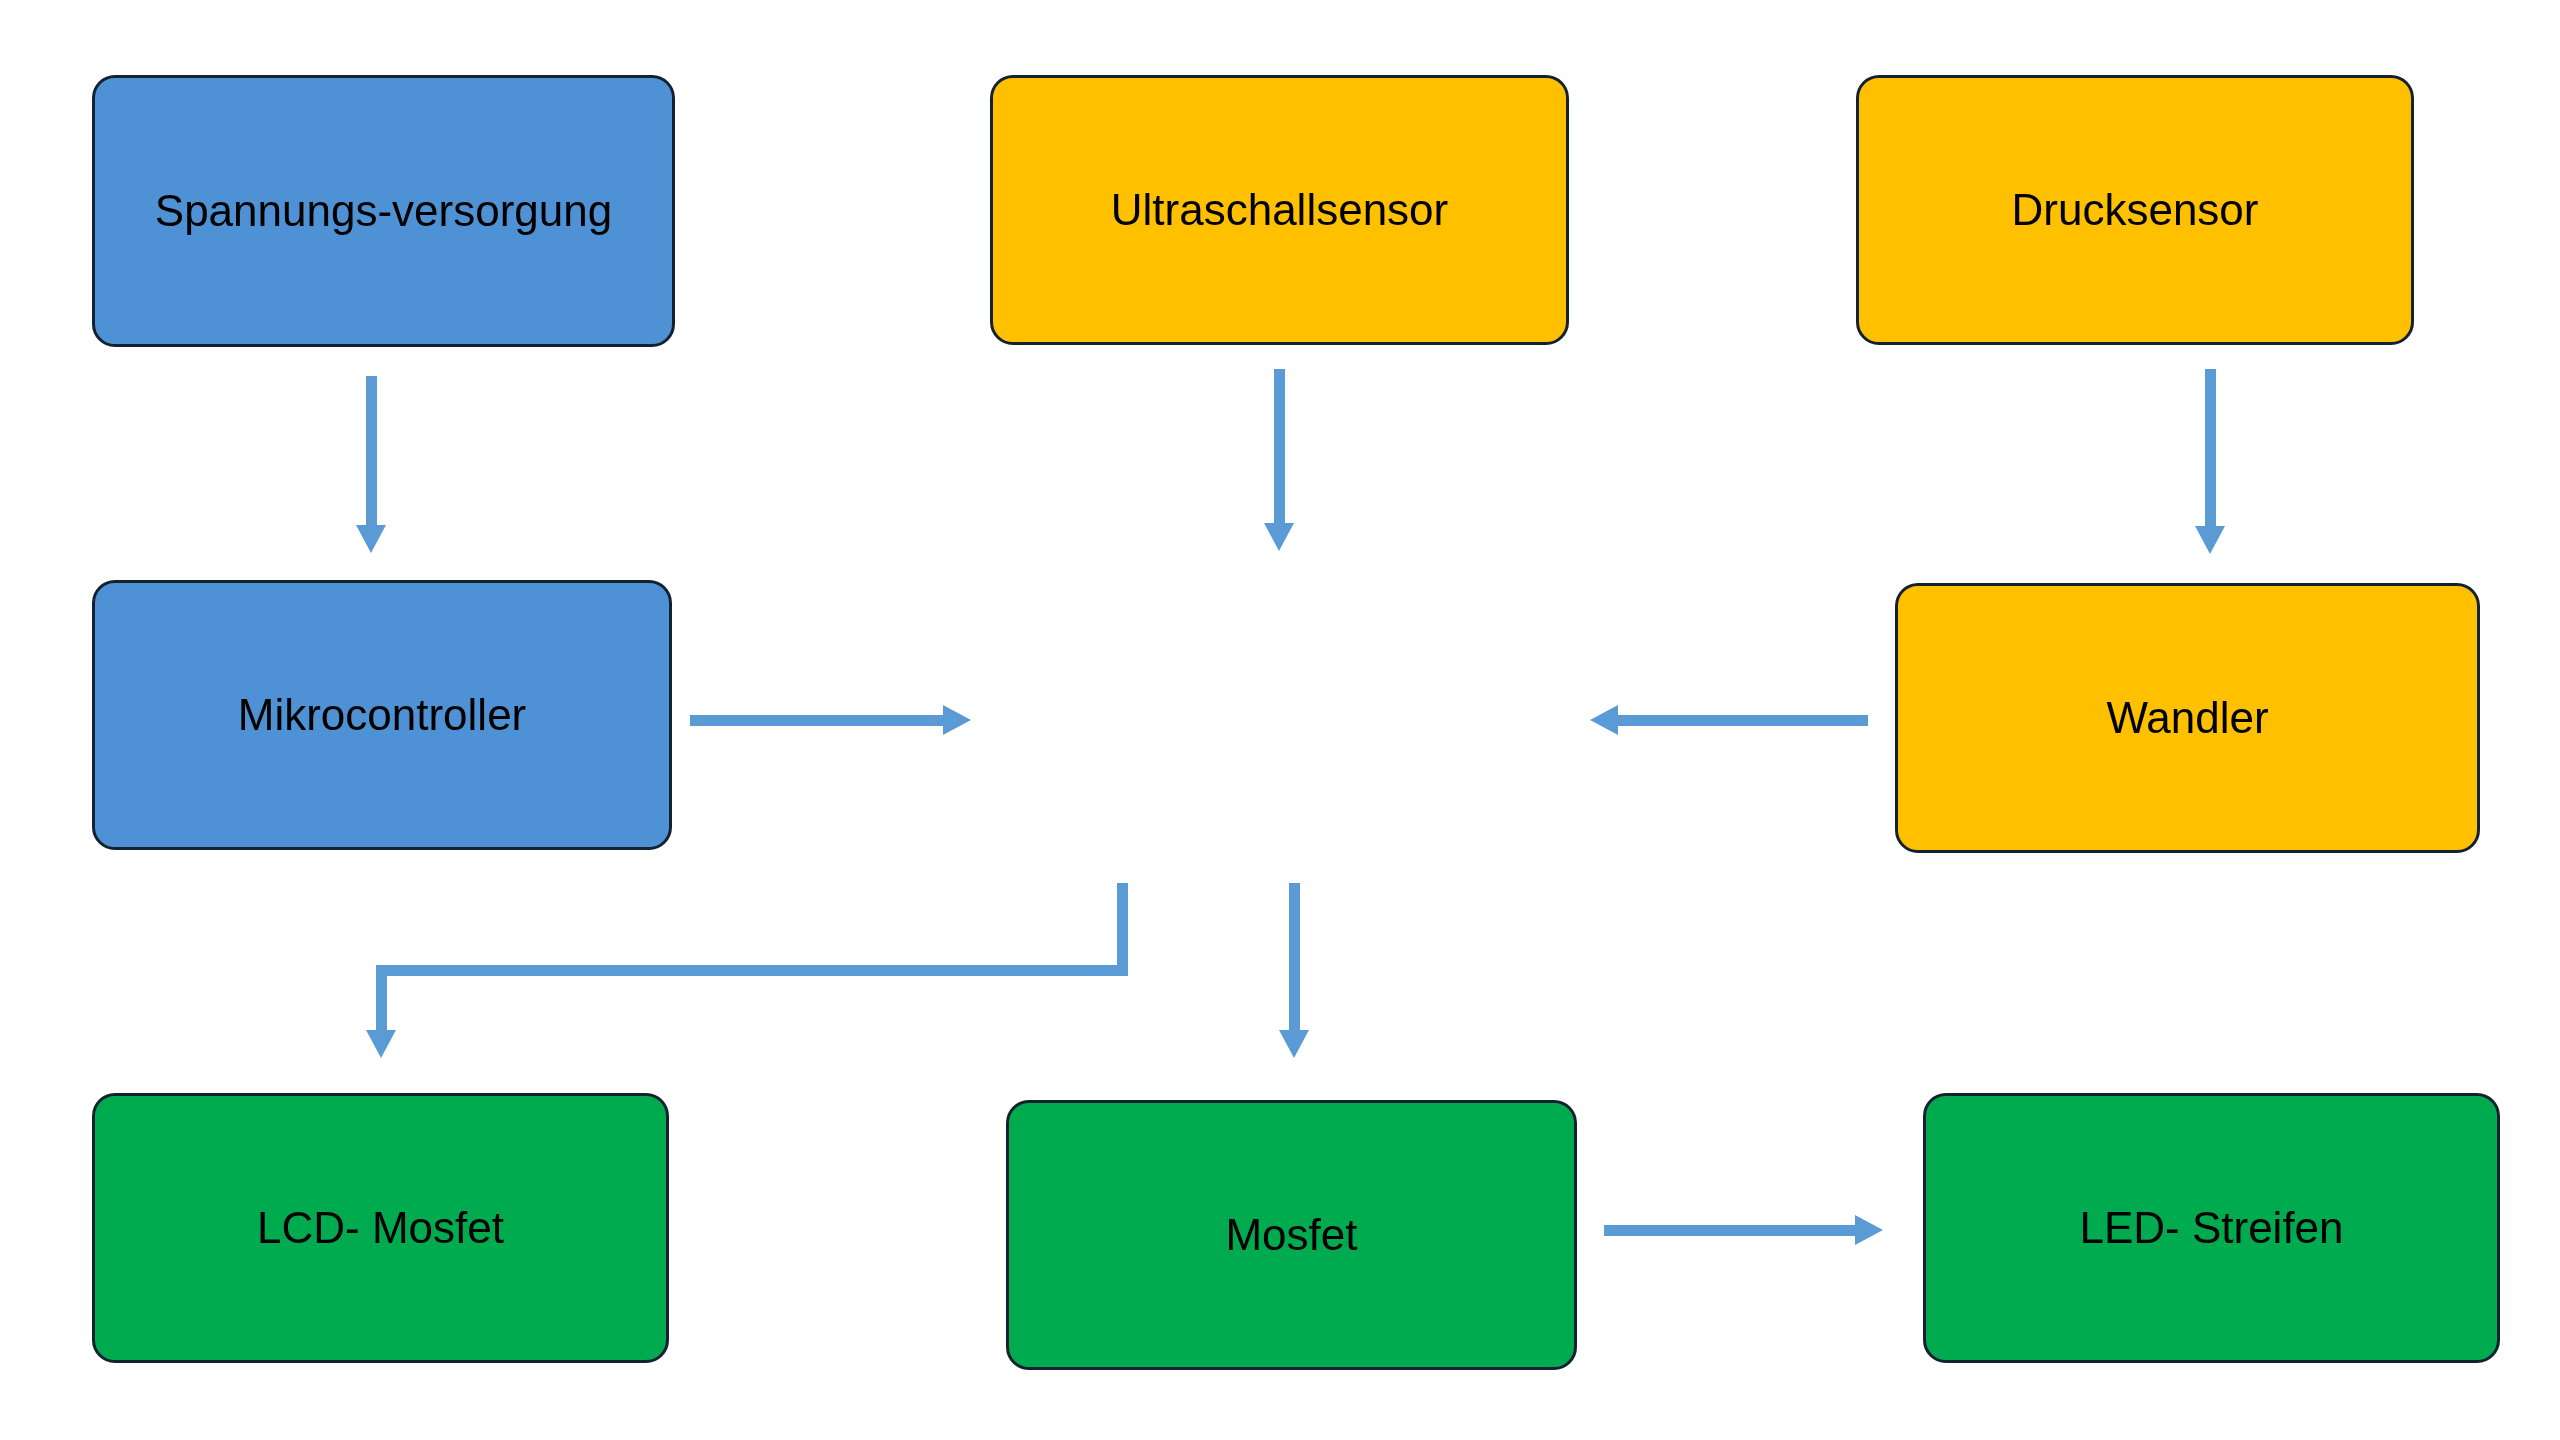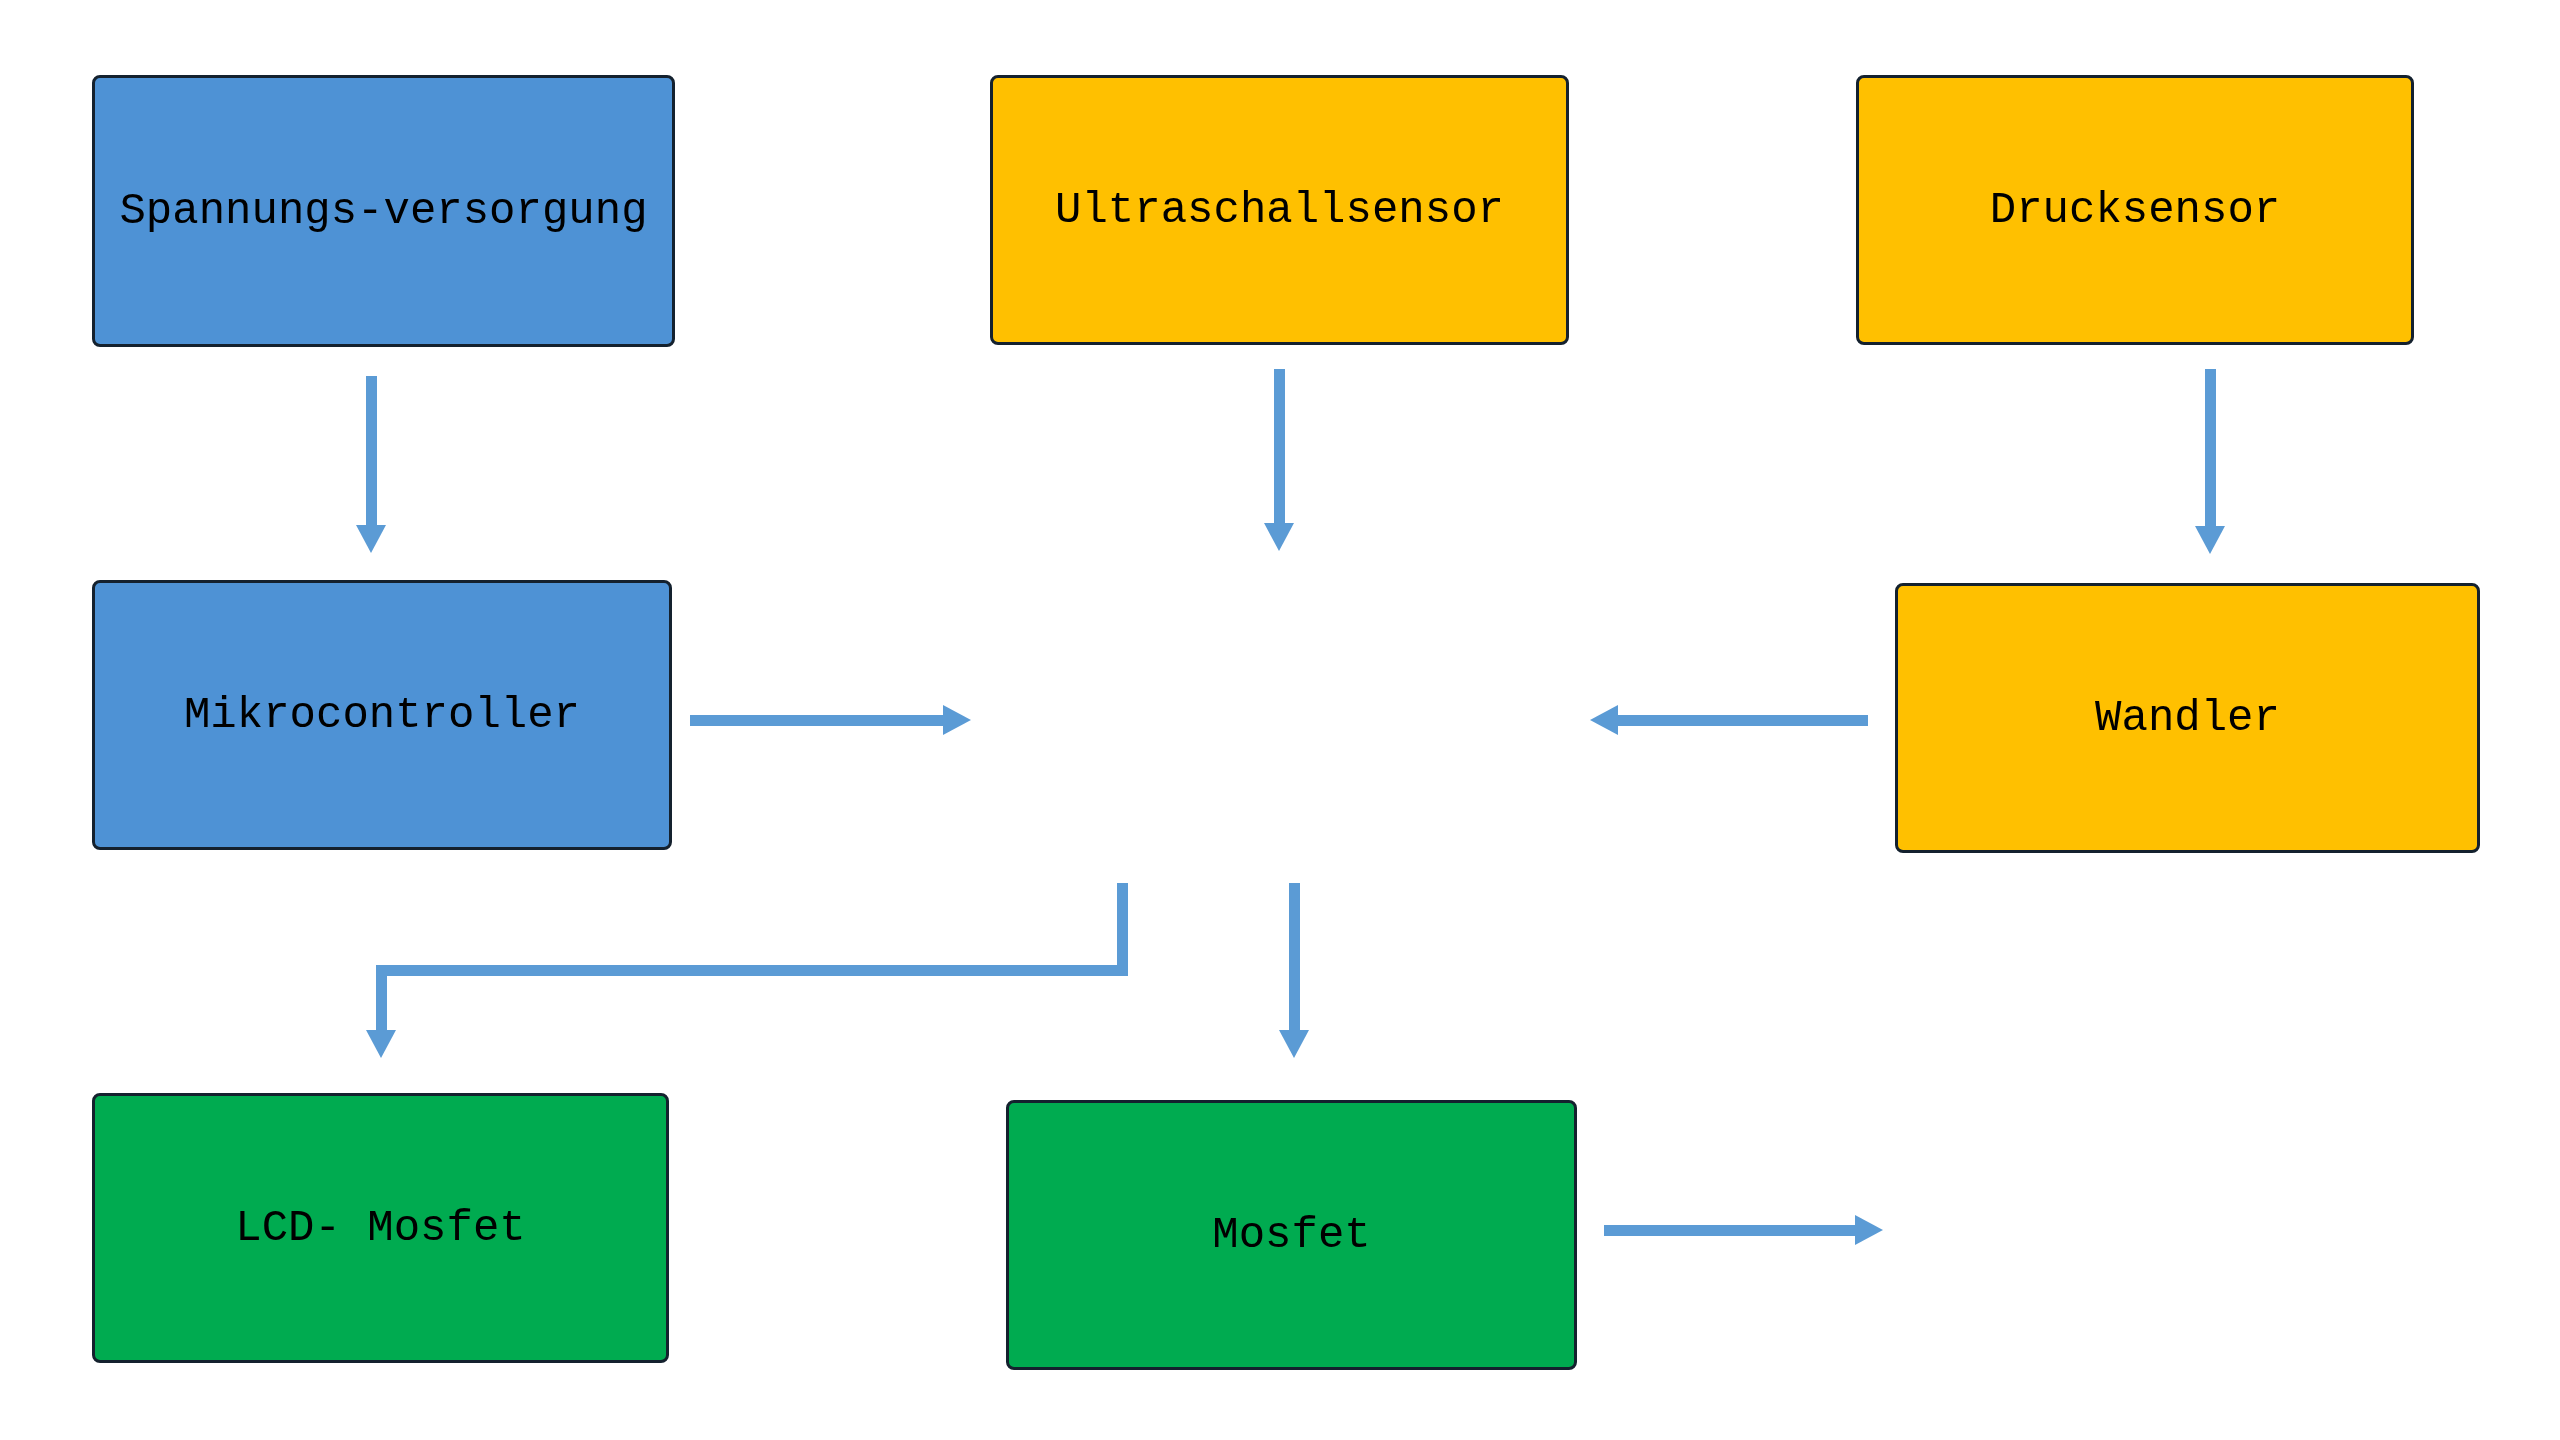--- a/index.html
+++ b/index.html
@@ -7,28 +7,27 @@
     position:relative;
     width:2560px;height:1440px;
     background:#ffffff;
     font-family:"Liberation Sans", sans-serif;
     overflow:hidden;
   }
   .node{
     position:absolute;
     display:flex;align-items:center;justify-content:center;
     border:3px solid var(--border,#14212e);
-    border-radius:8px;
+    border-radius:23px;
     box-sizing:border-box;
     color:#000;
     font-size:44px;
     line-height:1.1;
     text-align:center;
     padding:0 20px;
-    font-family:Liberation Mono, monospace;
   }
   .fill-blue{background:var(--blue,#4e92d5);}
   .fill-yellow{background:var(--yellow,#ffc000);}
   .fill-green{background:var(--green,#00ab50);}
 
   
   .b1{left:92px;  top:75px;   width:583px; height:272px;}
   .b2{left:990px;top:75px;   width:579px; height:270px;}
   .b3{left:1856px;top:75px;   width:558px; height:270px;}
   .b4{left:92px;  top:580px;  width:580px; height:270px;}
@@ -93,20 +92,23 @@
   <div class="node fill-yellow b6">
     <span>Wandler</span>
   </div>
 
   <div class="node fill-green b7">
     <span>LCD- Mosfet</span>
   </div>
   <div class="node fill-green b8">
     <span>Mosfet</span>
   </div>
+  <div class="node fill-green b9">
+    <span>LED- Streifen</span>
+  </div>
 
   <div>
     <div class="seg a1-line"></div>
     <div class="head head-down a1-head"></div>
   </div>
 
   <div>
     <div class="seg a2-line"></div>
     <div class="head head-down a2-head"></div>
   </div>

